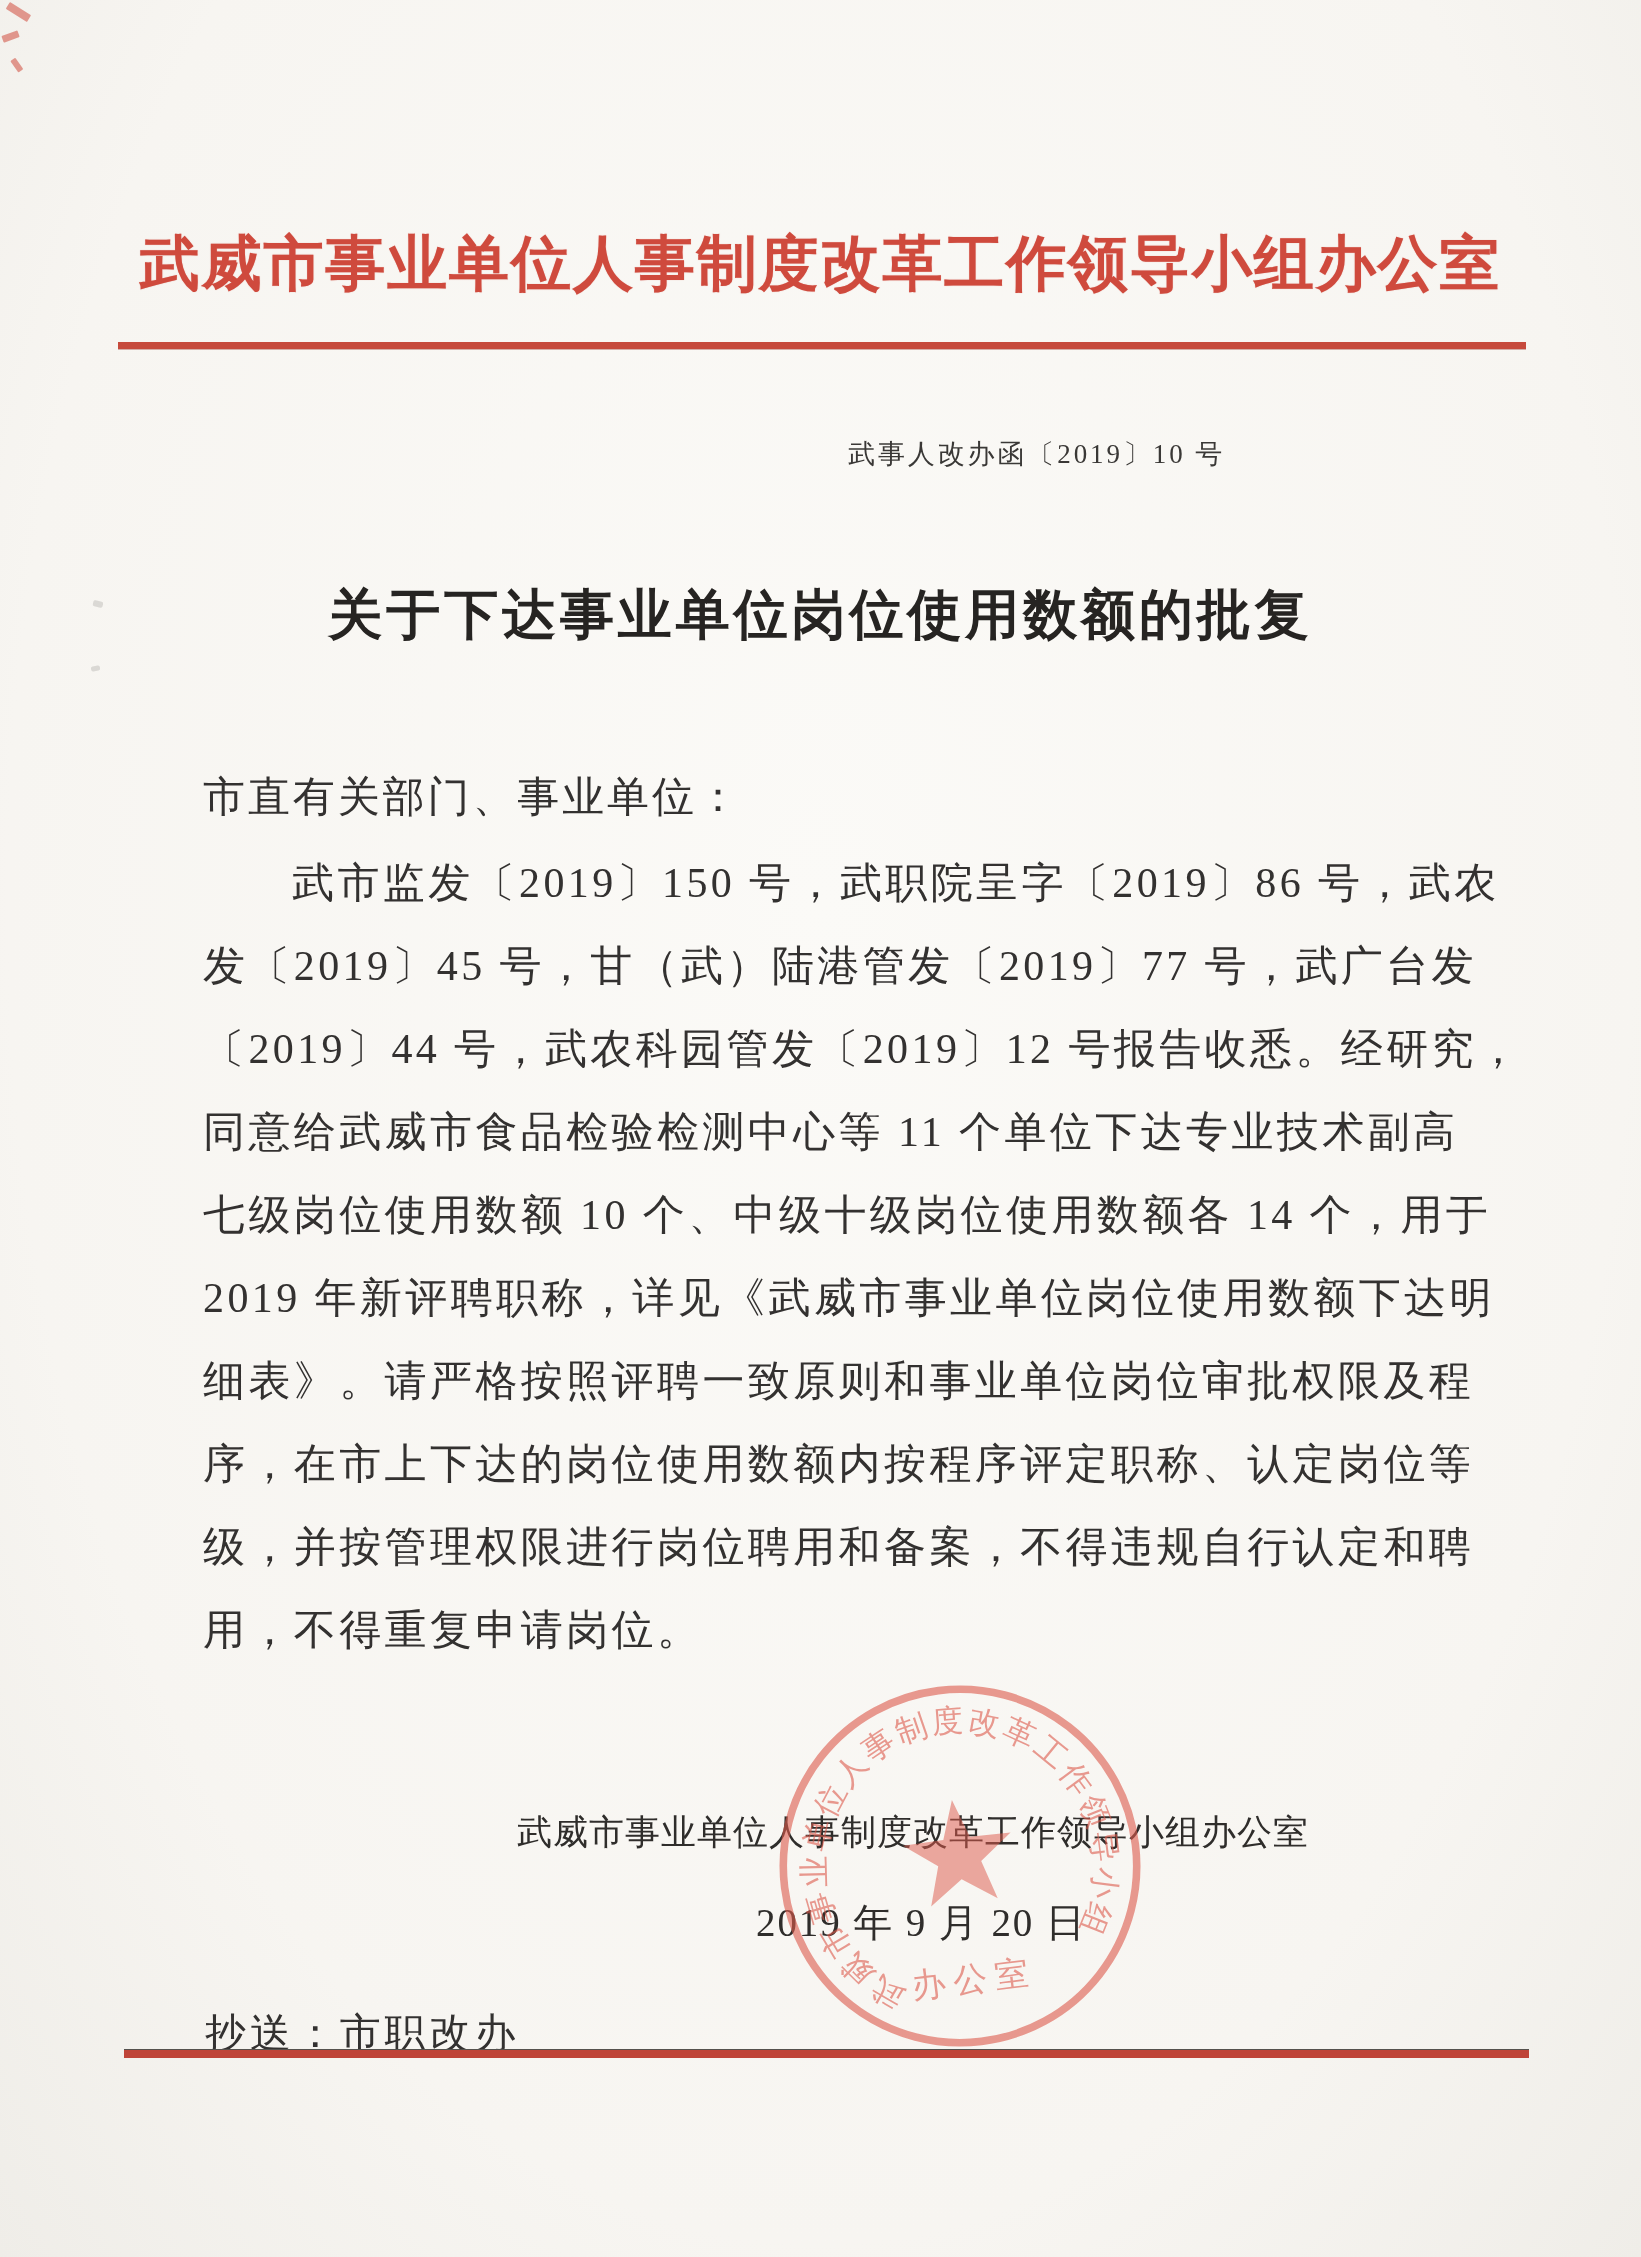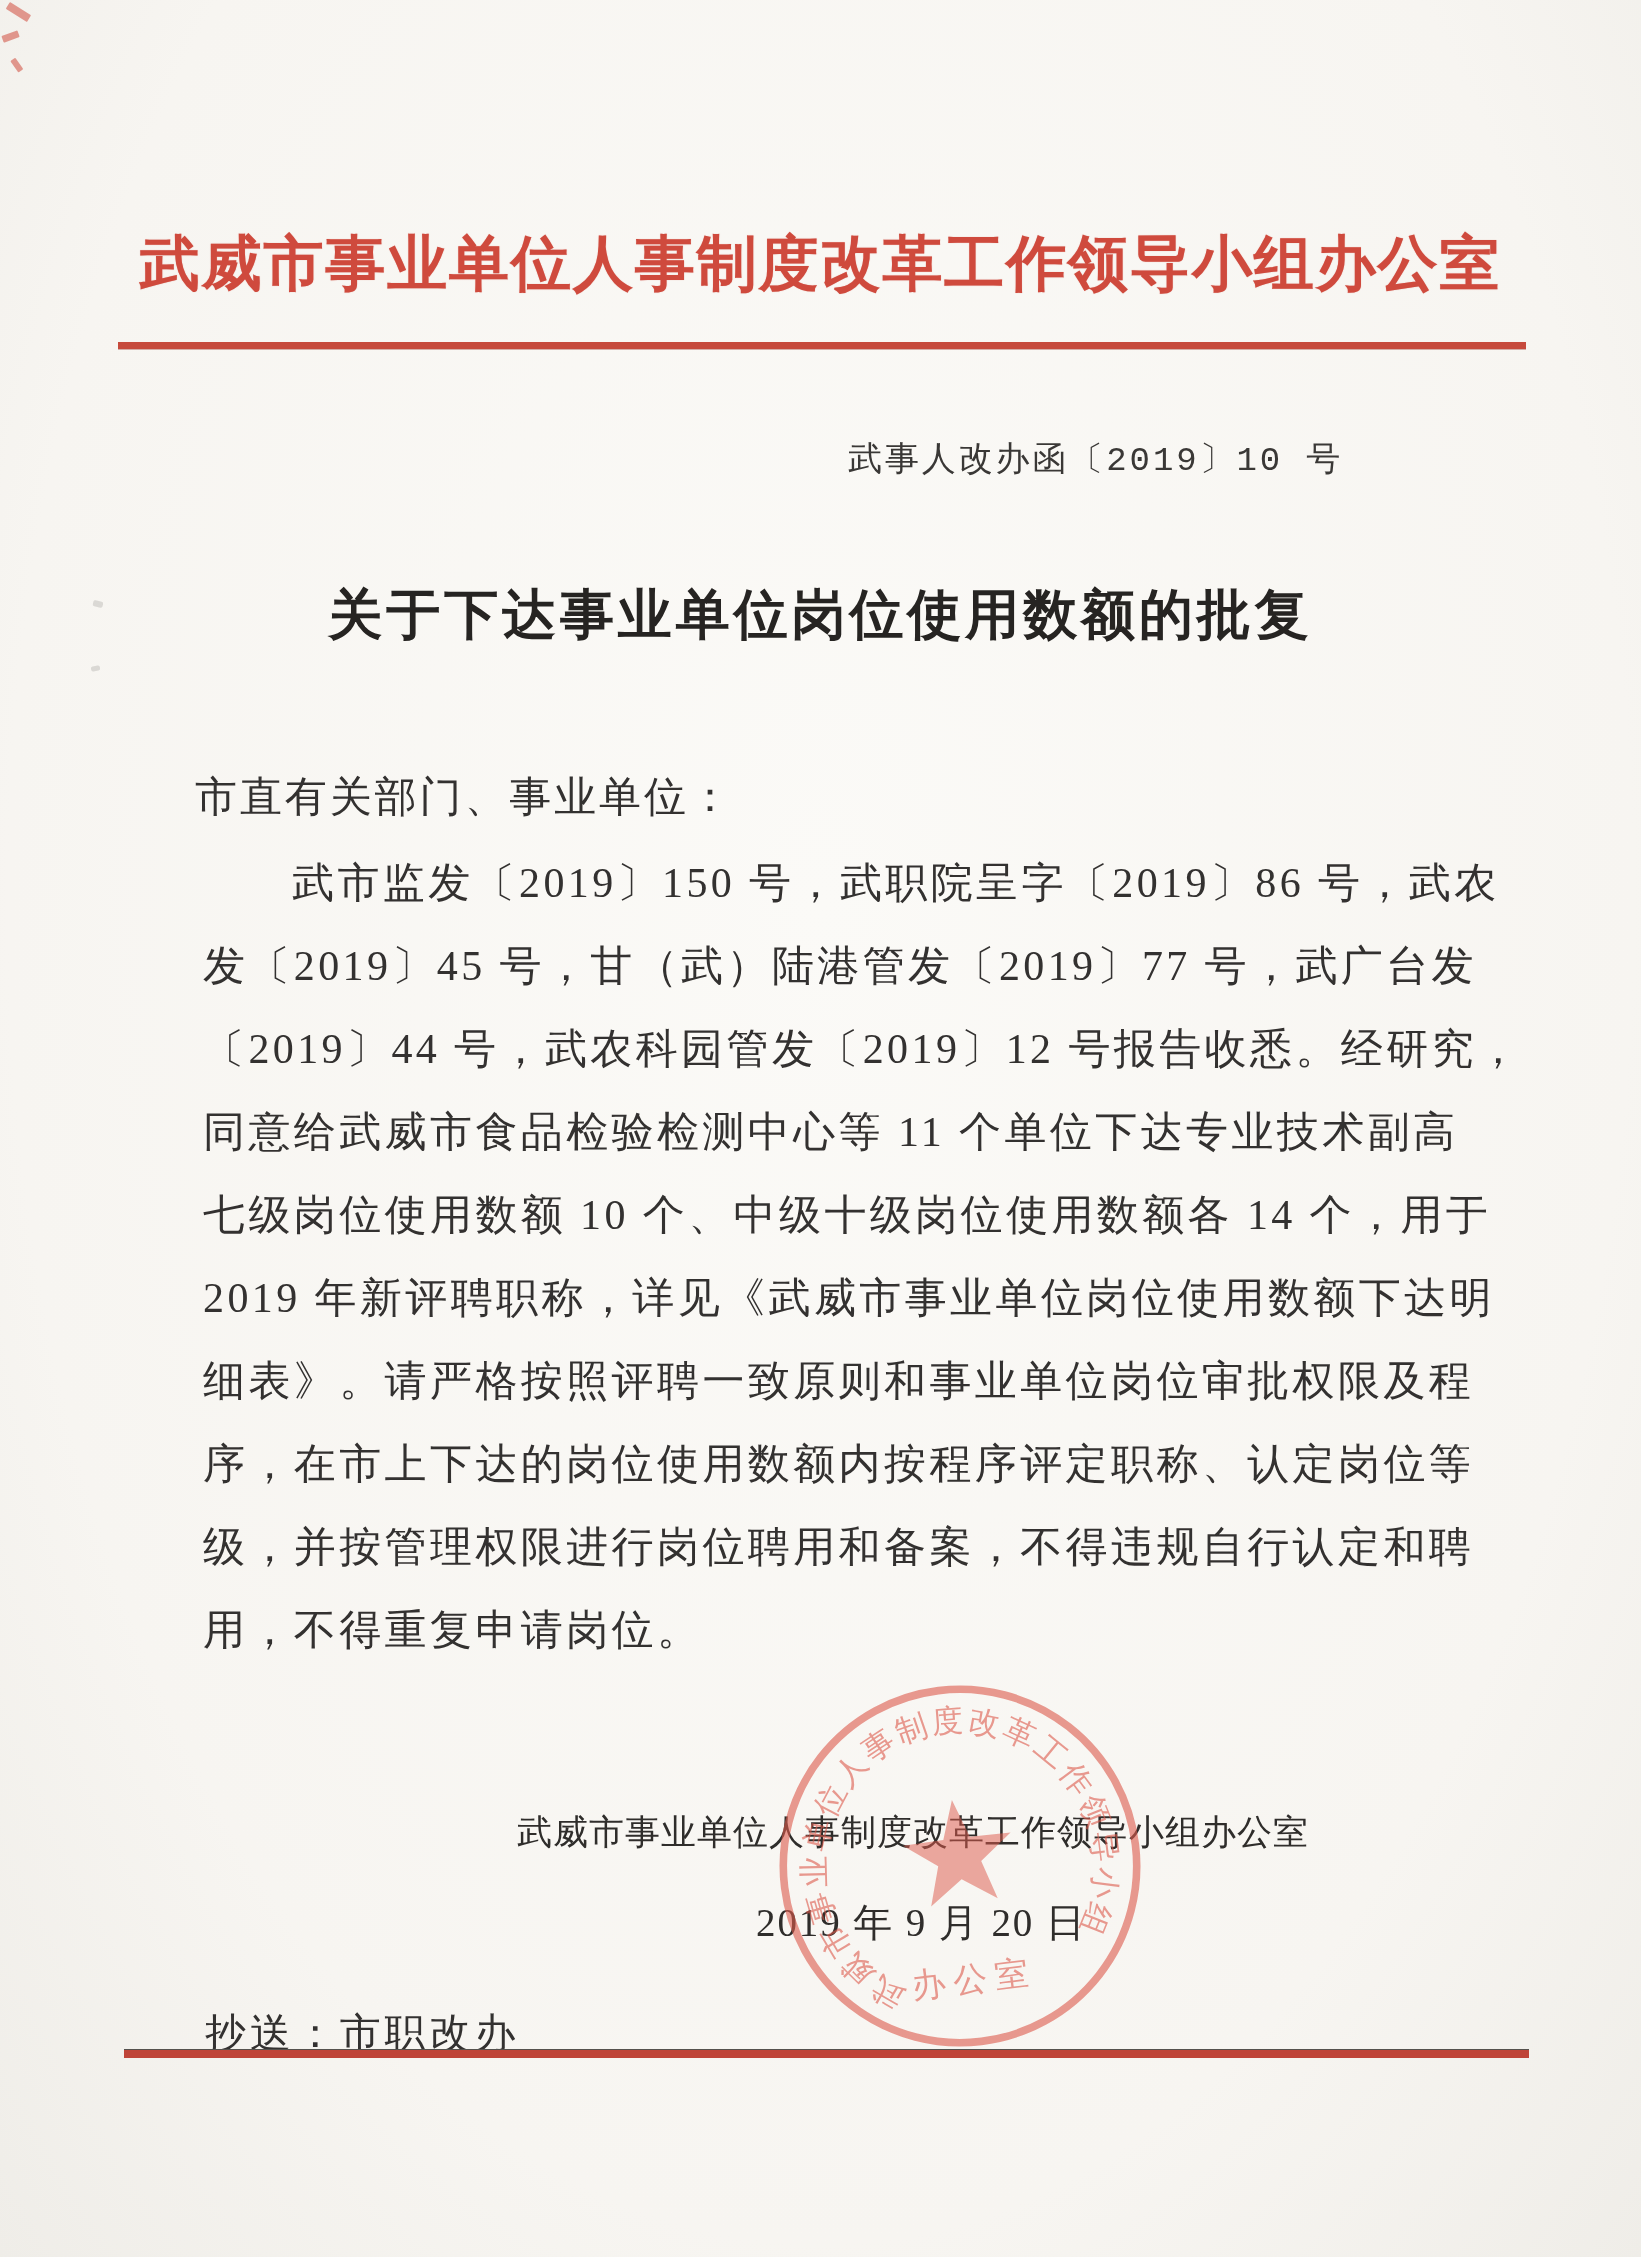--- a/index.html
+++ b/index.html
@@ -20,31 +20,30 @@
     text-shadow:0 0 1px rgba(207,74,61,.45);
     white-space:nowrap;
   }
   .rule-top{
     top:342px;left:118px;width:1408px;height:6.8px;
     background:#c64a3c;
     box-shadow:0 1px 0 rgba(150,40,30,.35);
   }
   .doc-number{
     top:436px;left:848px;
-    font-size:34px;letter-spacing:2.9px;color:#3a3836;
+    font-size:27px;letter-spacing:2.9px;color:#3a3836;
     white-space:nowrap;
-    font-family:Liberation Mono, monospace;
   }
   .doc-title{
     top:579px;left:0;width:1641px;text-align:center;
     font-size:54px;font-weight:bold;letter-spacing:3.9px;color:#262422;
     white-space:nowrap;
   }
   .salutation{
-    top:769px;left:195px;
+    top:769px;left:203px;
     font-size:42px;letter-spacing:2.9px;color:#333130;
     white-space:nowrap;
   }
   .body-block{
     top:842px;left:203px;width:1255px;
     font-size:42px;line-height:83px;letter-spacing:3.4px;color:#333130;
   }
   .body-line{white-space:nowrap;}
   .body-line.indent{padding-left:89px;}
   .signoff-org{

